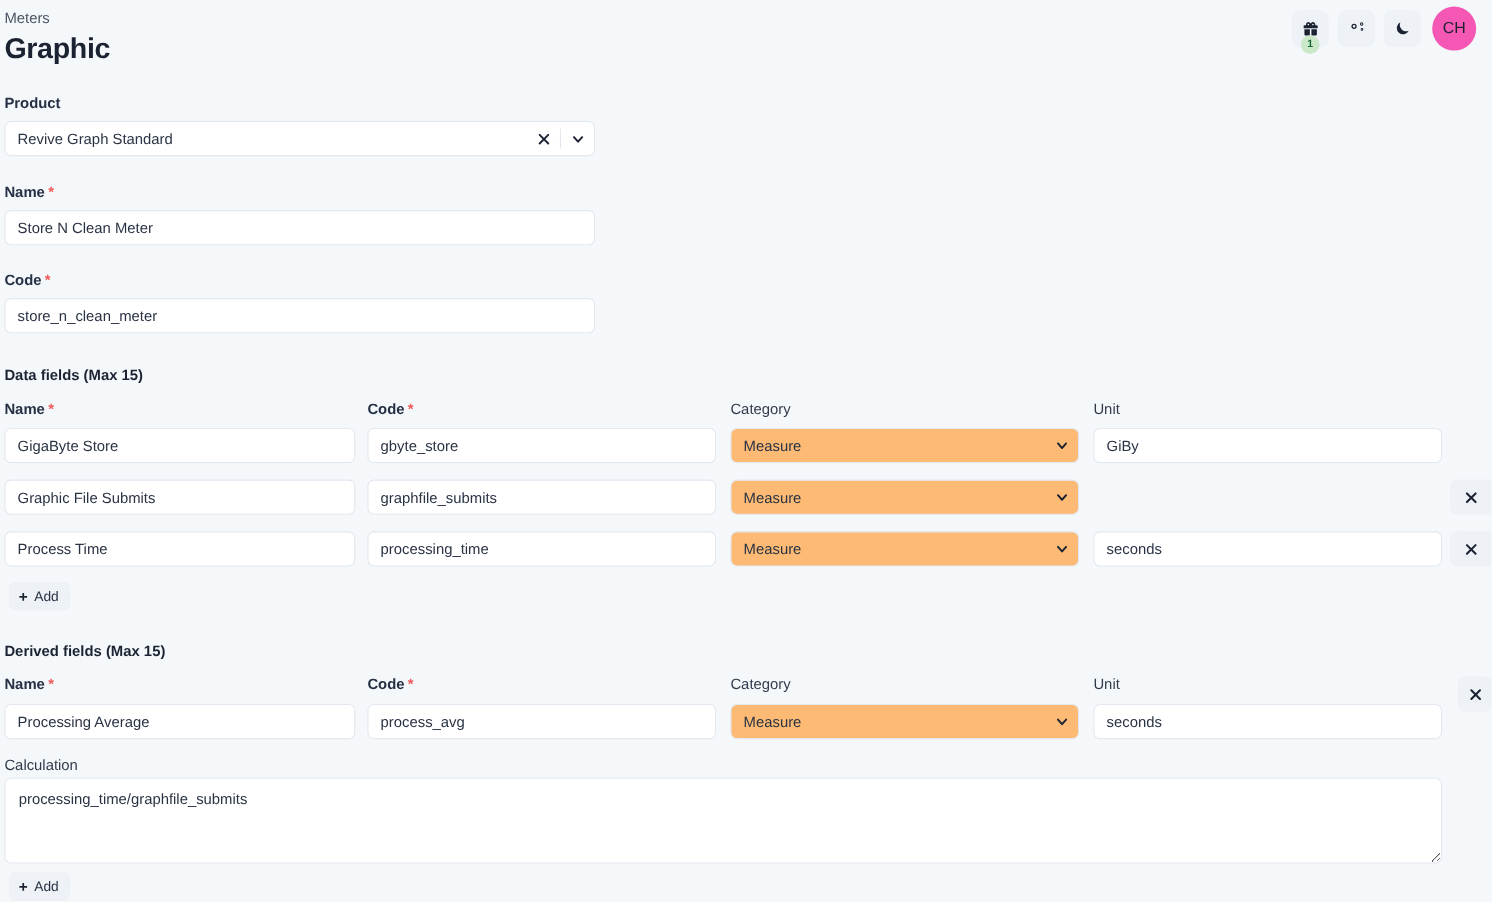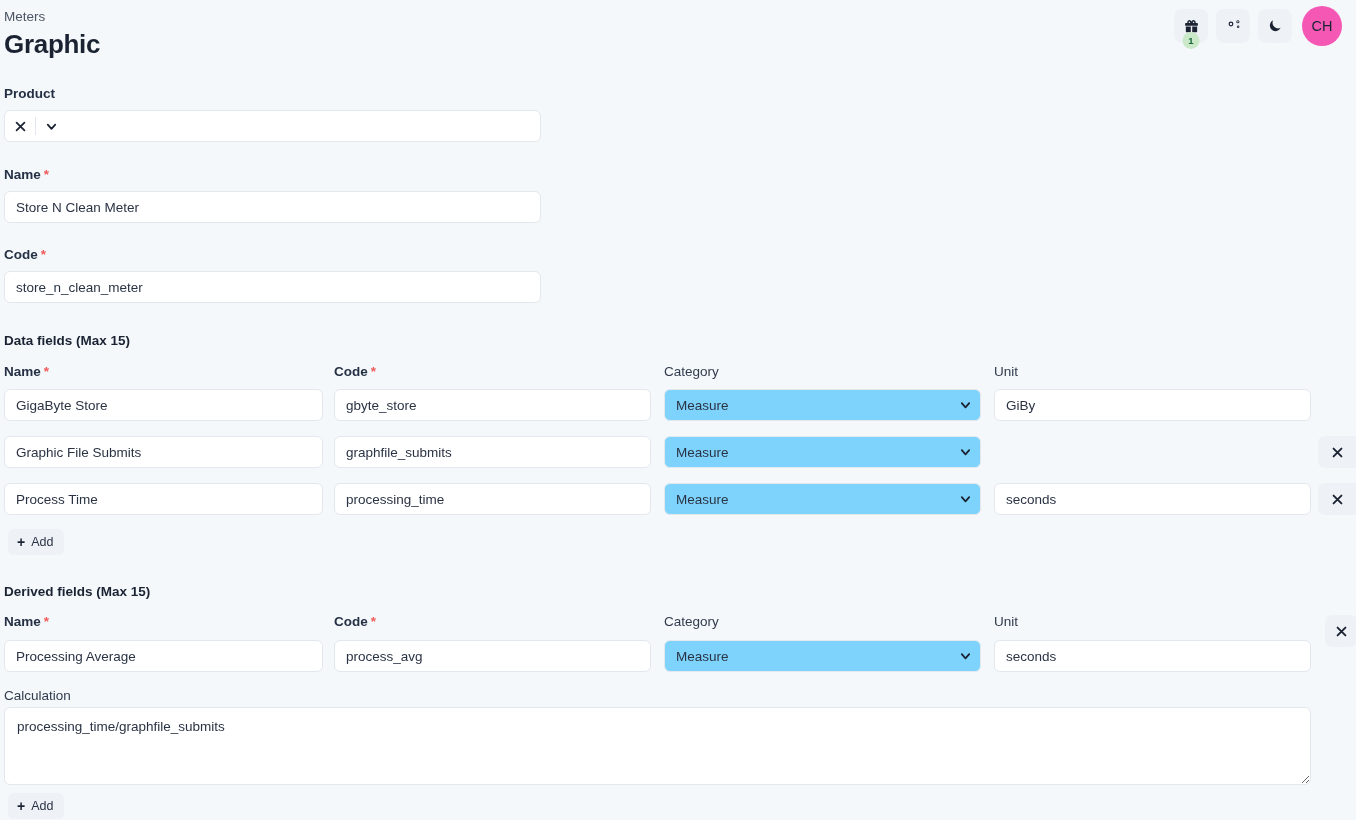--- a/index.html
+++ b/index.html
@@ -177,21 +177,21 @@
   .col-unit  { position: absolute; left: 994px; width: 317px; }
 
   .row { position: absolute; left: 0; width: 1356px; height: 32px; }
 
   .select-wrap { position: relative; width: 100%; }
   .select-wrap select {
     appearance: none;
     -webkit-appearance: none;
     height: 32px;
     width: 100%;
-    background: #7dd3fc;
+    background: #fdba74;
     border: 1px solid #e3e8ef;
     border-radius: 6px;
     font-size: 13.5px;
     color: #2a3344;
     padding: 0 28px 0 11px;
     font-family: "Liberation Sans", sans-serif;
     outline: none;
     cursor: pointer;
   }
   .select-chevron {
@@ -293,20 +293,21 @@
         </span>
       </button>
 
       <div class="avatar">CH</div>
     </div>
   </div>
 
   <div class="product-block">
     <div class="field-label">Product</div>
     <div class="product-select">
+      <div class="product-value">Revive Graph Standard</div>
       <div class="sel-clear">
         <svg width="11" height="11" viewBox="0 0 14 14">
           <path d="M2 2 L12 12 M12 2 L2 12" stroke="#1b2333" stroke-width="2.2" stroke-linecap="round"></path>
         </svg>
       </div>
       <div class="sel-divider"></div>
       <div class="sel-arrow">
         <svg width="13" height="13" viewBox="0 0 14 14">
           <path d="M3 5 L7 9.5 L11 5" fill="none" stroke="#1b2333" stroke-width="1.9" stroke-linecap="round" stroke-linejoin="round"></path>
         </svg>

